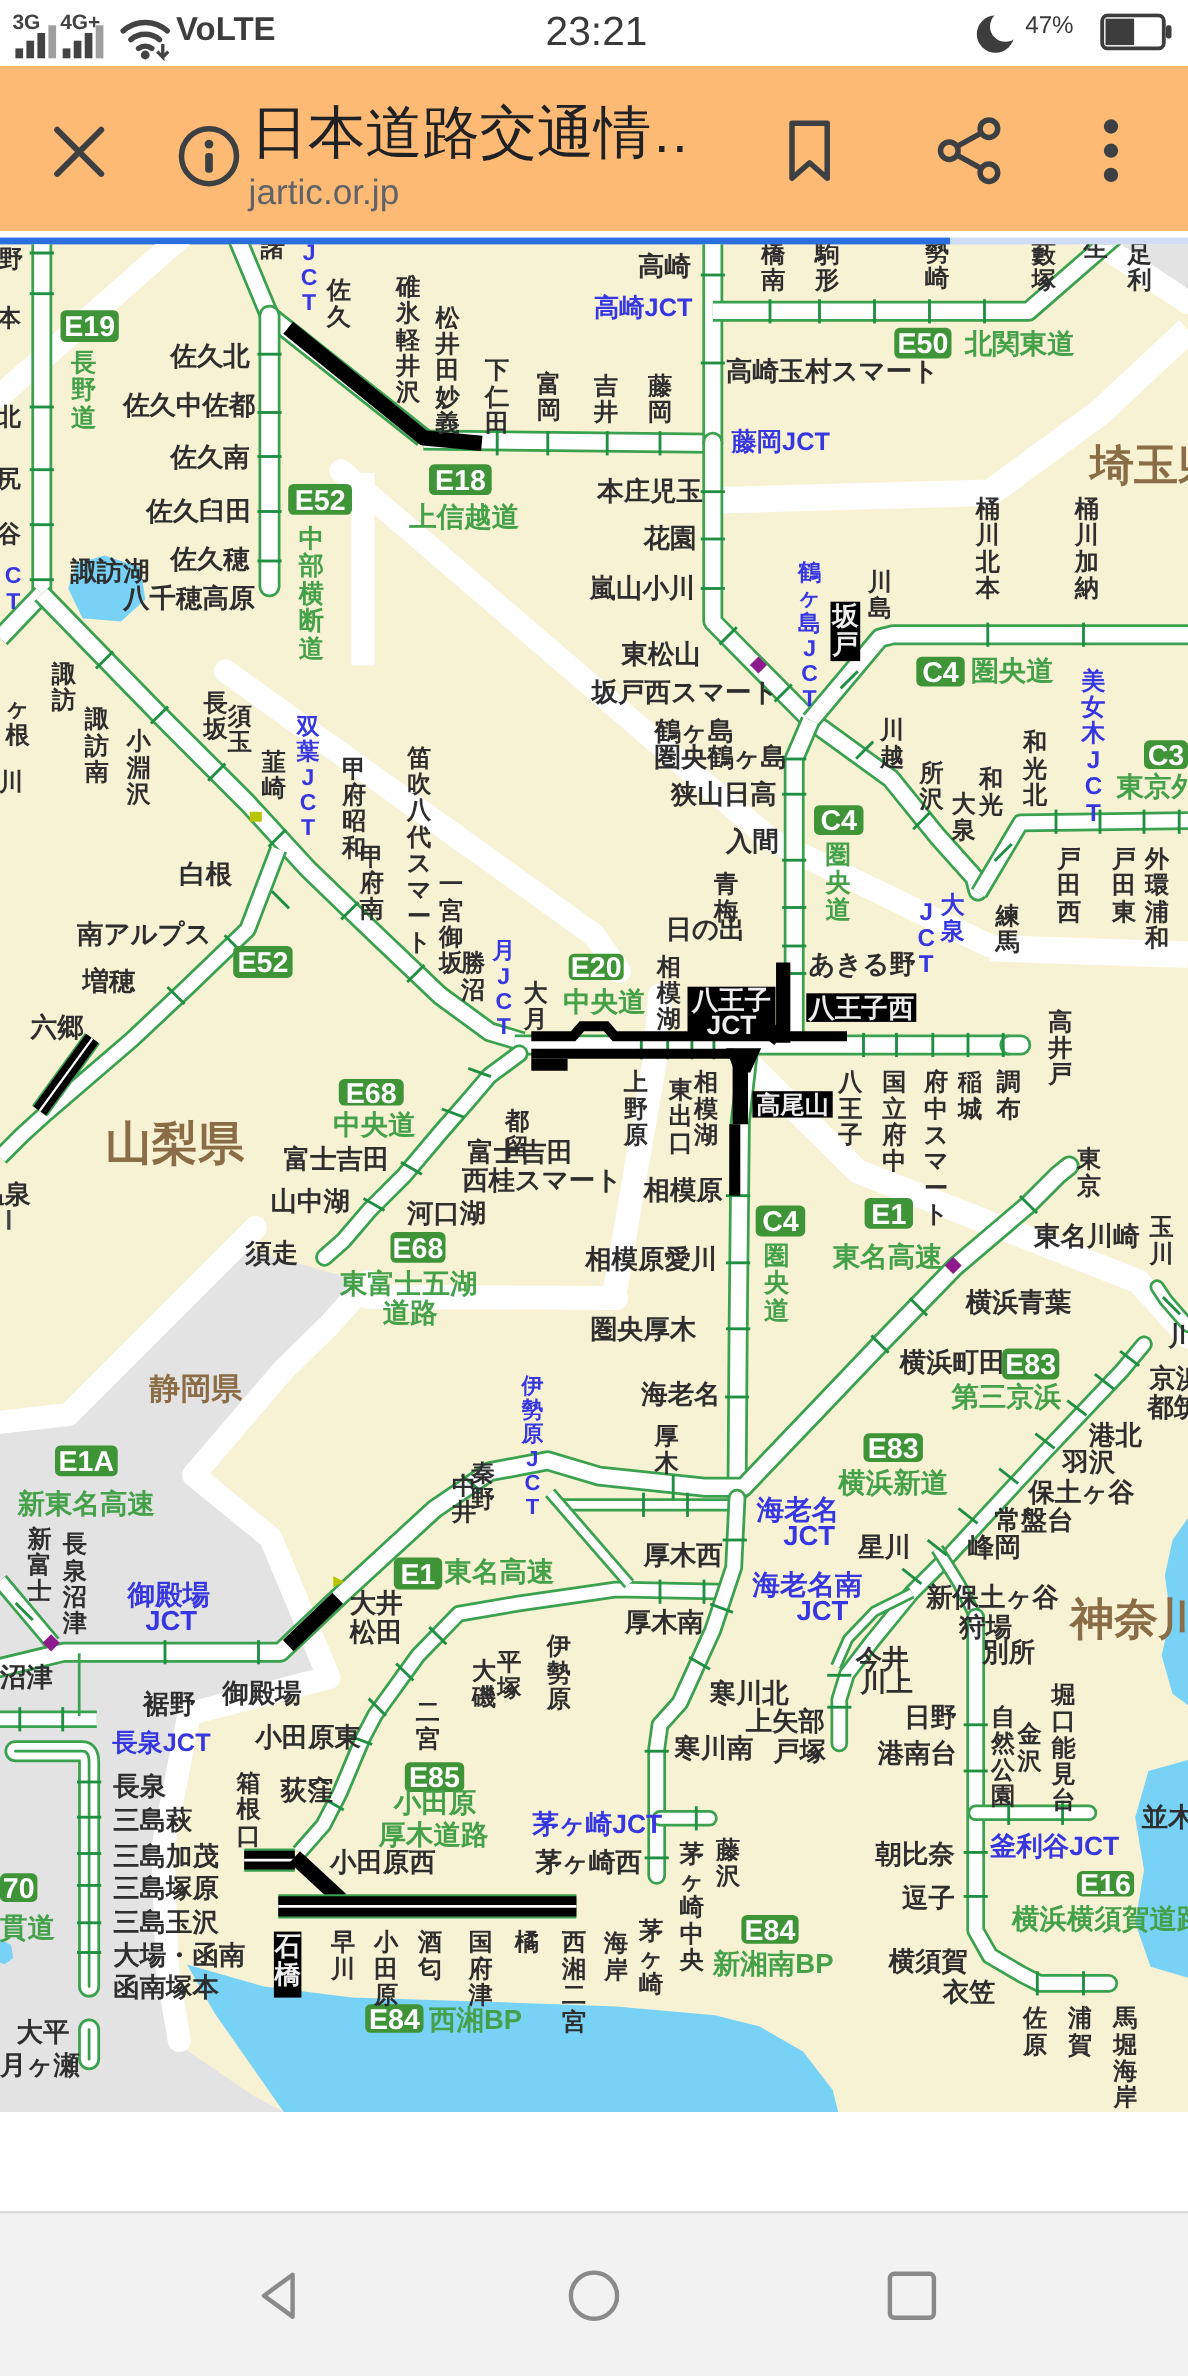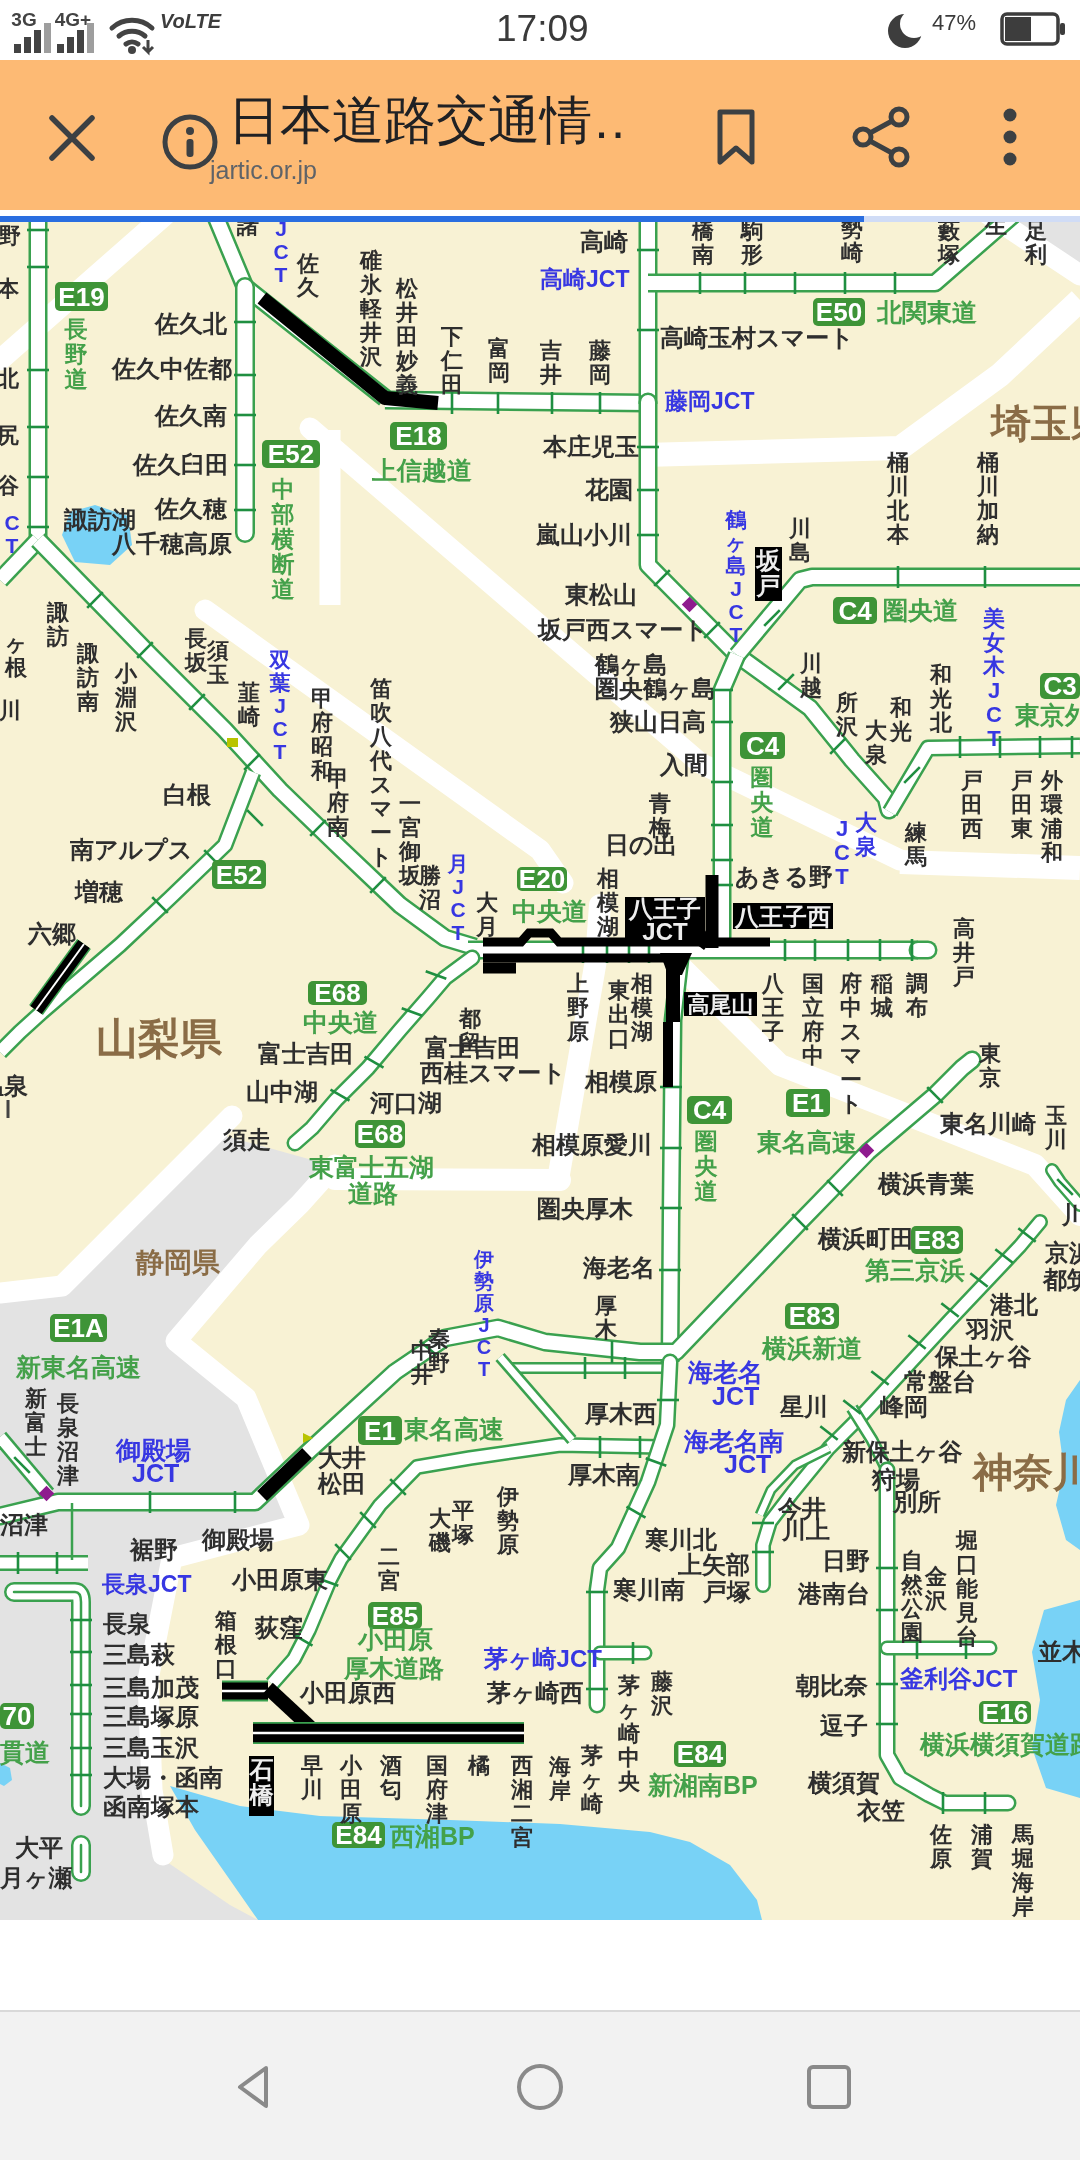--- a/index.html
+++ b/index.html
@@ -23,23 +23,23 @@
 </svg>
 
 <svg class="abs" style="left:108px;top:12px" width="54" height="44" viewBox="0 0 54 44">
 <path d="M4,16 A30,30 0 0 1 44,16" fill="none" stroke="#434343" stroke-width="5" stroke-linecap="round"></path>
 <path d="M11,24 A20,20 0 0 1 37,24" fill="none" stroke="#434343" stroke-width="5" stroke-linecap="round"></path>
 <path d="M18,32 A10,10 0 0 1 30,32" fill="none" stroke="#434343" stroke-width="5" stroke-linecap="round"></path>
 <circle cx="24" cy="38" r="4" fill="#434343"></circle>
 <path d="M40,28 l0,12 l-5,-5 M40,40 l5,-5" stroke="#434343" stroke-width="3" fill="none"></path>
 </svg>
 
-<div class="abs" style="left:160px;top:10px;font-size:20px;font-weight:bold;font-style:italic;color:#3d3d3d">VoLTE</div>
-
-<div class="abs" style="left:496px;top:8px;font-size:37px;color:#3a3a3a">17:09</div>
+<div class="abs" style="left:160px;top:10px;font-size:30px;font-weight:bold;color:#3d3d3d">VoLTE</div>
+
+<div class="abs" style="left:496px;top:8px;font-size:37px;color:#3a3a3a">23:21</div>
 
 <svg class="abs" style="left:886px;top:10px" width="42" height="42" viewBox="0 0 42 42">
 <circle cx="19" cy="21" r="17" fill="#3d3d3d"></circle>
       <circle cx="28" cy="14" r="14" fill="#ffffff"></circle>
 </svg>
 
 <div class="abs" style="left:932px;top:10px;font-size:22px;color:#3a3a3a">47%</div>
 
 <svg class="abs" style="left:1000px;top:12px" width="70" height="36" viewBox="0 0 70 36">
 <rect x="2" y="2" width="56" height="30" rx="5" fill="none" stroke="#3d3d3d" stroke-width="3.5"></rect>
@@ -55,21 +55,21 @@
 </svg>
 
 <svg class="abs" style="left:160px;top:52px" width="60" height="60" viewBox="0 0 60 60">
 <circle cx="30" cy="30" r="25" fill="none" stroke="#3c4043" stroke-width="5"></circle>
 <circle cx="30" cy="19" r="4" fill="#3c4043"></circle>
 <rect x="26.5" y="27" width="7" height="18" rx="3" fill="#3c4043"></rect>
 </svg>
 
 <div class="abs" style="left:228px;top:26px;font-size:52px;color:#202124;width:400px;white-space:nowrap;overflow:hidden">日本道路交通情…</div>
 
-<div class="abs" style="left:210px;top:96px;font-size:25px;color:#5f6368">jartic.or.jp</div>
+<div class="abs" style="left:226px;top:96px;font-size:32px;color:#5f6368">jartic.or.jp</div>
 
 <svg class="abs" style="left:712px;top:48px" width="52" height="62" viewBox="0 0 52 62">
 <path d="M8,4 L40,4 L40,54 L24,40 L8,54 Z" fill="none" stroke="#3c4043" stroke-width="5" stroke-linejoin="round"></path>
 </svg>
 
 <svg class="abs" style="left:850px;top:44px" width="66" height="66" viewBox="0 0 66 66">
 <circle cx="13" cy="33" r="8" fill="none" stroke="#3c4043" stroke-width="5"></circle>
 <circle cx="49" cy="13" r="8" fill="none" stroke="#3c4043" stroke-width="5"></circle>
 <circle cx="49" cy="53" r="8" fill="none" stroke="#3c4043" stroke-width="5"></circle>
 <path d="M20,29 L42,17 M20,37 L42,49" stroke="#3c4043" stroke-width="5"></path>

